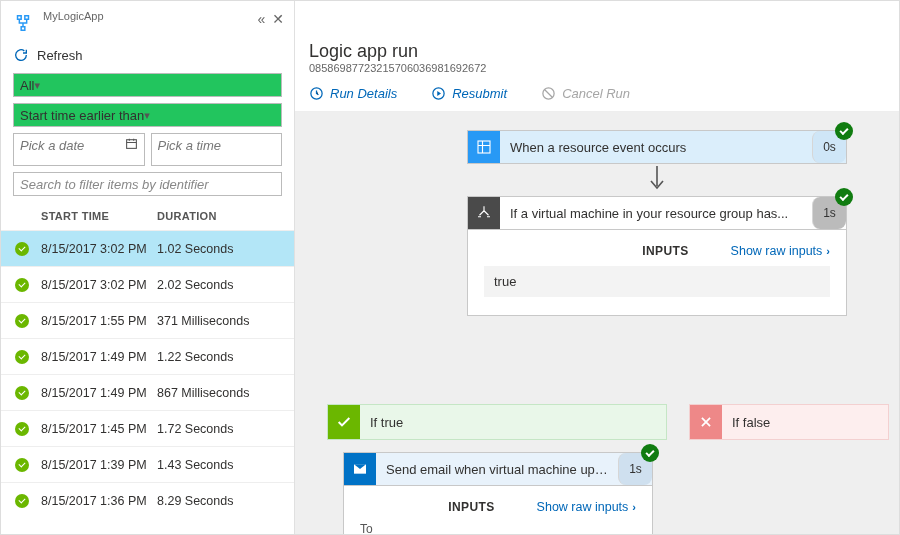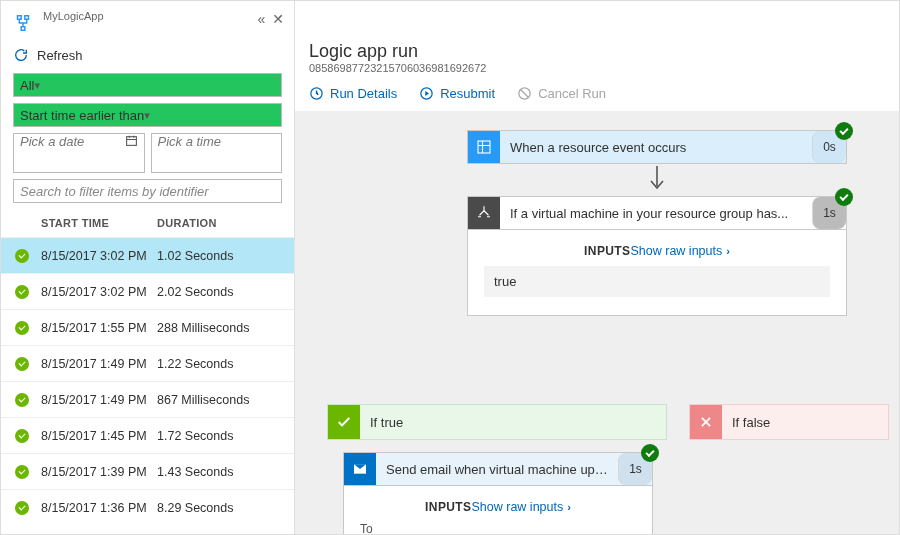--- a/index.html
+++ b/index.html
@@ -16,21 +16,21 @@
   .left-header-ctrls { display: flex; gap: 10px; padding-top: 2px; color: #666; }
   .left-header-ctrls span { cursor: pointer; font-size: 14px; }
 
   .refresh-row { display: flex; align-items: center; gap: 8px; padding: 6px 12px 10px 12px; color: #333; cursor: pointer; }
   .refresh-icon svg { display:block; }
 
   .filters { padding: 0 12px; }
   .select { width: 100%; height: 24px; border: 1px solid #bbb; padding: 2px 6px; display: flex; align-items: center; margin-bottom: 6px; background: #22c55e; cursor: pointer; }
   .select .caret { font-size: 11px; color: #555; }
   .date-time { display: flex; gap: 6px; margin-bottom: 6px; }
-  .date-box, .time-box { border: 1px solid #bbb; height: 40px; display: flex; align-items: flex-start; padding: 0 6px; font-style: italic; color: #777; flex: 1; background: #fff; cursor: pointer; }
+  .date-box, .time-box { border: 1px solid #bbb; height: 33px; display: flex; align-items: flex-end; padding: 12px 6px; font-style: italic; color: #777; flex: 1; background: #fff; cursor: pointer; }
   .date-box { justify-content: space-between; }
   .search-box { border: 1px solid #bbb; height: 24px; padding: 0 6px; font-style: italic; color: #888; display:flex; align-items:center; background:#fff; }
 
   .table-head { display: flex; padding: 14px 12px 8px 40px; font-size: 11px; font-weight: 600; letter-spacing: .3px; color: #555; }
   .col-start { width: 116px; }
   .col-dur { flex: 1; }
 
   .rows { flex: 1; overflow: hidden; }
   .row { display: flex; align-items: center; padding: 0 12px 0 14px; height: 36px; border-top: 1px solid #eee; cursor: pointer; }
   .row.selected { background: #b3e6f7; }
@@ -38,38 +38,38 @@
   .row .start { width: 116px; font-size: 12.5px; }
   .row .dur { flex: 1; font-size: 12.5px; }
   .ok-dot { width: 14px; height: 14px; border-radius: 50%; background: #6bb700; display:flex; align-items:center; justify-content:center; }
   .ok-dot::after { content: ""; width:5px; height:3px; border-left:1.5px solid #fff; border-bottom:1.5px solid #fff; transform: rotate(-45deg); margin-top:-1px; }
 
   
   .right { flex: 1; display: flex; flex-direction: column; background: #fff; }
   .right-header { padding: 8px 14px 4px 14px; }
   .right-title { font-size: 18px; margin-top: 32px; }
   .right-sub { font-size: 11px; color: #666; }
-  .toolbar { display: flex; gap: 22px; padding: 8px 14px 10px 14px; border-bottom: 1px solid #eee; }
+  .toolbar { display: flex; gap: 34px; padding: 8px 14px 10px 14px; border-bottom: 1px solid #eee; font-style: italic; }
   .tb-item { display: flex; align-items: center; gap: 6px; font-size: 13px; color: #0067b8; cursor: pointer; }
   .tb-item.disabled { color: #a6a6a6; cursor: default; }
   .tb-item svg { display:block; }
 
   .canvas { flex:1; background: #efefef; position: relative; overflow: hidden; }
 
   
   .card { position: absolute; background: #fff; border: 1px solid #c8c8c8; display:flex; align-items:center; }
   .card-icon { width: 32px; height: 32px; display:flex; align-items:center; justify-content:center; }
   .card-label { flex:1; padding: 0 10px; font-size:13px; white-space:nowrap; overflow:hidden; text-overflow:ellipsis; }
   .card-time { width: 34px; text-align:center; font-size:12px; background:#e6e6e6; align-self:stretch; display:flex; align-items:center; justify-content:center; border-left:1px solid #d6d6d6;border-radius:8px; }
 
   .badge-ok { position:absolute; width:18px; height:18px; border-radius:50%; background:#107c10; top:-9px; display:flex; align-items:center; justify-content:center; }
   .badge-ok::after { content:""; width:6px; height:3px; border-left:2px solid #fff; border-bottom:2px solid #fff; transform:rotate(-45deg); margin-top:-1px; }
 
   .panel { position:absolute; background:#fff; border:1px solid #c8c8c8; padding:14px 16px 18px 16px; }
-  .panel-head { display:flex; justify-content:center; align-items:center; margin-bottom:8px; }
+  .panel-head { display:flex; justify-content:flex-end; align-items:center; margin-bottom:8px;gap:42px; }
   .panel-head .lbl { font-size:12px; font-weight:600; letter-spacing:.4px; }
   .panel-head .link { color:#0067b8; font-size:12.5px; cursor:pointer; }
   .panel-head .link .chev { font-size:11px; margin-left:4px; font-weight:600; }
   .kv-label { font-size:12px; color:#555; margin-bottom:4px; }
   .kv-value { background:#f3f3f3; padding:8px 10px; font-size:13px; }
 
   .branch { position:absolute; height:36px; display:flex; align-items:center; }
   .branch.true { background:#e9f7e9; border:1px solid #c5e6c5; }
   .branch.false { background:#fdeeee; border:1px solid #f3d0d0; }
   .branch .bicon { width:32px; height:100%; display:flex; align-items:center; justify-content:center; }
@@ -157,21 +157,21 @@
             <span class="ok-dot"></span>
           </div>
           <div class="start">8/15/2017 3:02 PM</div>
           <div class="dur">2.02 Seconds</div>
         </div>
         <div class="row">
           <div class="status">
             <span class="ok-dot"></span>
           </div>
           <div class="start">8/15/2017 1:55 PM</div>
-          <div class="dur">288 Milliseconds</div>
+          <div class="dur">371 Milliseconds</div>
         </div>
         <div class="row">
           <div class="status">
             <span class="ok-dot"></span>
           </div>
           <div class="start">8/15/2017 1:49 PM</div>
           <div class="dur">1.22 Seconds</div>
         </div>
         <div class="row">
           <div class="status">

